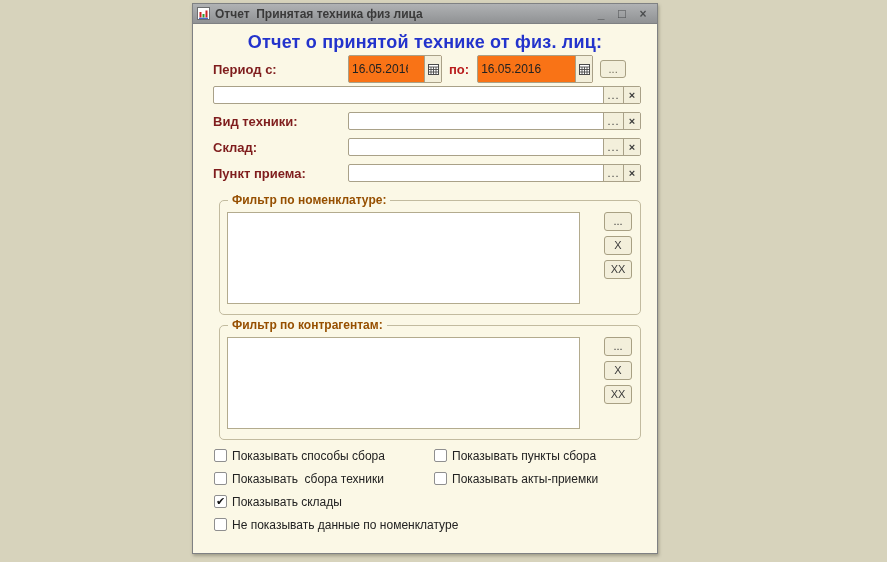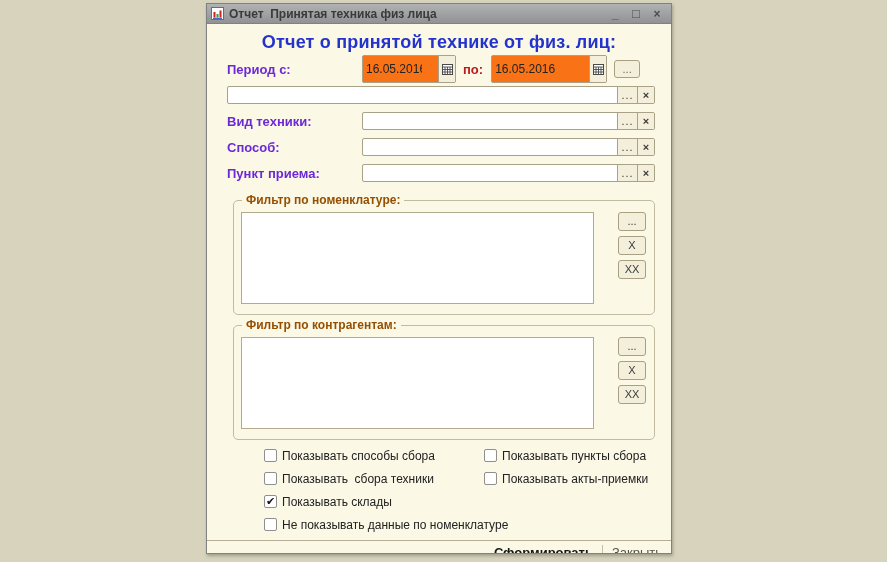--- a/index.html
+++ b/index.html
@@ -7,21 +7,21 @@
   body {
     background: #d7d3bc;
     font-family: "Liberation Sans", "DejaVu Sans", sans-serif;
     position: relative;
     overflow: hidden;
   }
 
   
   .window {
     position: absolute;
-    left: 206px; top: 3px;
+    left: 192px; top: 3px;
     width: 466px; height: 551px;
     border: 1px solid #7f8183;
     box-shadow: 1px 2px 3px rgba(60,60,50,.35);
     display: flex; flex-direction: column;
     background: #fbf8e6;
   }
   .titlebar {
     height: 20px; flex: 0 0 20px;
     background: linear-gradient(#b0b2b4, #909294);
     border-bottom: 1px solid #7f8183;
@@ -45,21 +45,21 @@
     background: #fbf8e6; overflow: hidden;
   }
   .heading {
     text-align: center; color: #2333cc; font-weight: bold;
     font-size: 18px; margin: 8px 6px 7px 6px; letter-spacing: .2px;
   }
 
   .form { padding: 0 16px 0 20px; }
   .row { display: flex; align-items: center; margin-bottom: 8px; height: 18px; }
   .row > label {
-    width: 135px; flex: 0 0 135px; font-size: 13px; font-weight: bold; color: #6d28d9;
+    width: 135px; flex: 0 0 135px; font-size: 13px; font-weight: bold; color: #7f1d1d;
     white-space: pre;
   }
   .po-label { font-size: 13px; font-weight: bold; color: #b91c1c; margin: 0 8px 0 7px; }
 
   .datefield {
     display: flex; align-items: stretch; height: 28px;
     border: 1px solid #a9a188; background: #f97316; border-radius: 2px; gap: 13px;
   }
   .datefield input {
     border: none; outline: none; background: transparent;
@@ -112,21 +112,21 @@
     font-size: 12px; font-weight: bold; color: #964f00;
   }
   .gb-list {
     flex: 1; height: 92px; background: #fff;
     border: 1px solid #b3ab8e;
   }
   .gb-btns { width: 36px; flex: 0 0 36px; display: flex; flex-direction: column; align-items: flex-end; }
   .gb-btns .btn { width: 28px; height: 19px; margin-bottom: 5px; }
 
   
-  .checks { display: flex; padding: 8px 10px 0 21px; margin-left: 36px; }
+  .checks { display: flex; padding: 8px 10px 0 21px; }
   .col-left { width: 220px; flex: 0 0 220px; }
   .col-right { flex: 1; }
   .cb-row { display: flex; align-items: center; height: 15px; margin-bottom: 8px; cursor: pointer; }
   .cb-box {
     width: 13px; height: 13px; flex: 0 0 13px; background: #fff;
     border: 1px solid #8f8f8f; border-radius: 2px;
     font-size: 11px; line-height: 11px; text-align: center; color: #111;
     margin-right: 5px; overflow: hidden;
   }
   .cb-label { font-size: 12px; color: #222; white-space: pre; }
@@ -204,21 +204,21 @@
       <div class="row">
         <label>Вид техники:</label>
         <div class="lookup">
           <input value="" style="">
           <span class="cell cell-more">...</span>
           <span class="cell cell-clear">×</span>
         </div>
       </div>
 
       <div class="row">
-        <label>Способ:</label>
+        <label>Склад:</label>
         <div class="lookup">
           <input value="" style="">
           <span class="cell cell-more">...</span>
           <span class="cell cell-clear">×</span>
         </div>
       </div>
 
       <div class="row">
         <label>Пункт приема:</label>
         <div class="lookup">
@@ -274,20 +274,15 @@
           <span class="cb-box"></span>
           <span class="cb-label">Показывать пункты сбора</span>
         </div>
         <div class="cb-row">
           <span class="cb-box"></span>
           <span class="cb-label">Показывать акты-приемки</span>
         </div>
       </div>
     </div>
 
-    <div class="footer">
-      <span class="link primary">Сформировать</span>
-      <span class="vsep"></span>
-      <span class="link">Закрыть</span>
-    </div>
 
   </div>
 </div>
 
 </body></html>

